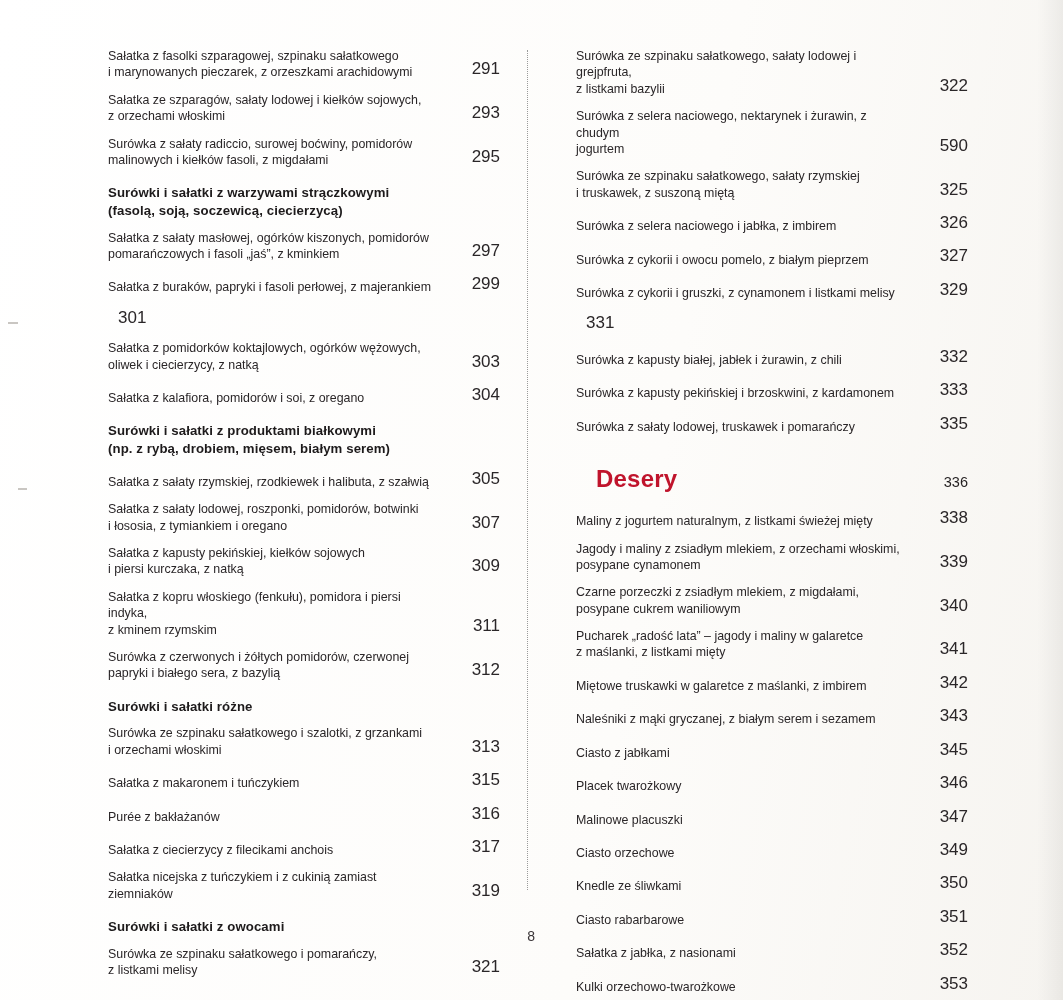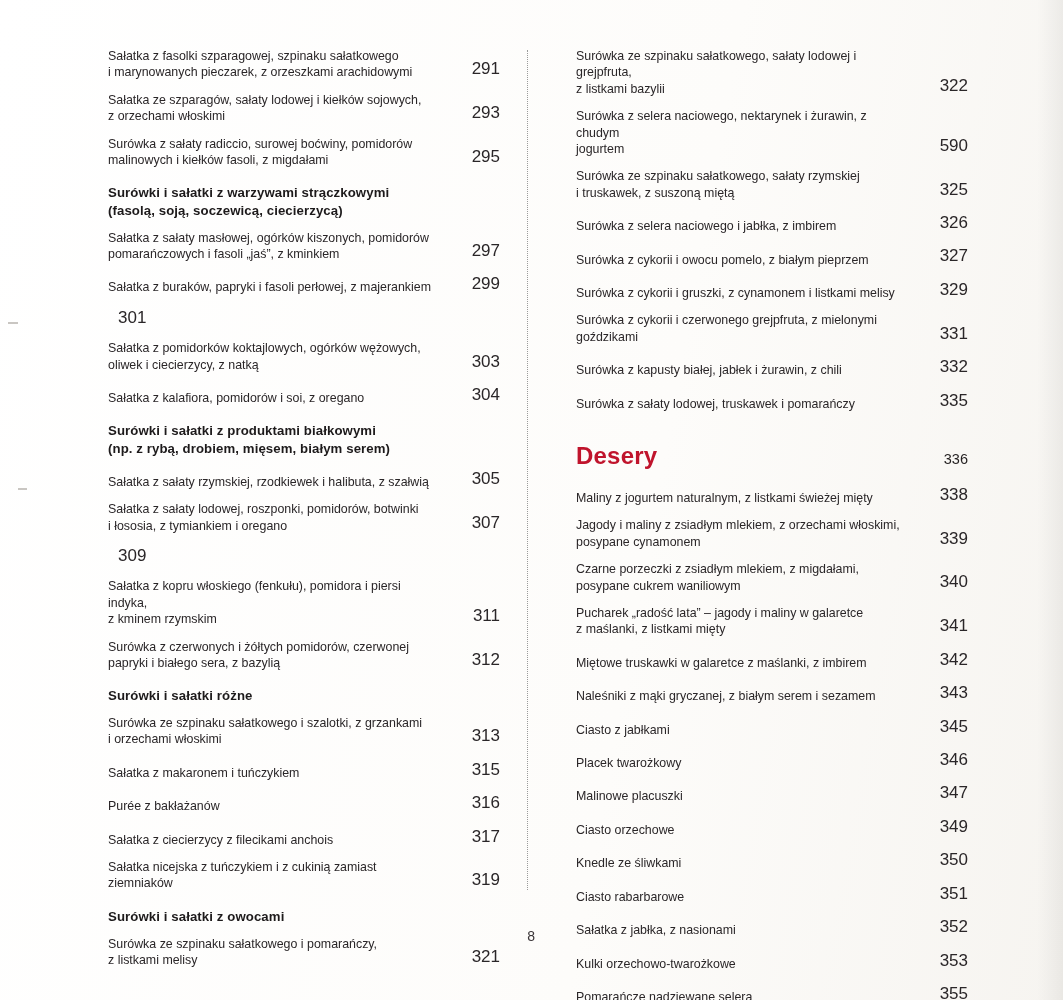--- a/index.html
+++ b/index.html
@@ -84,20 +84,21 @@
     display: flex;
     align-items: baseline;
     justify-content: space-between;
     margin: 30px 0 14px 0;
   }
   .chapter .chapter-title {
     font-size: 24px;
     font-weight: bold;
     color: #c0142c;
     letter-spacing: 0.2px;
+    margin-left: 20px;
   }
   .chapter .chapter-pg {
     font-size: 14.5px;
     font-weight: normal;
     color: #231f20;
   }
   .folio {
     position: absolute;
     left: 0;
     right: 0;
@@ -159,20 +160,21 @@
         <div class="section-head">Surówki i sałatki z produktami białkowymi<br>(np. z rybą, drobiem, mięsem, białym serem)</div>
         <div class="entry">
           <span class="title">Sałatka z sałaty rzymskiej, rzodkiewek i halibuta, z szałwią</span>
           <span class="pg">305</span>
         </div>
         <div class="entry">
           <span class="title">Sałatka z sałaty lodowej, roszponki, pomidorów, botwinki<br>i łososia, z tymiankiem i oregano</span>
           <span class="pg">307</span>
         </div>
         <div class="entry">
+          <span class="title">Sałatka z kapusty pekińskiej, kiełków sojowych<br>i piersi kurczaka, z natką</span>
           <span class="pg">309</span>
         </div>
         <div class="entry">
           <span class="title">Sałatka z kopru włoskiego (fenkułu), pomidora i piersi indyka,<br>z kminem rzymskim</span>
           <span class="pg">311</span>
         </div>
         <div class="entry">
           <span class="title">Surówka z czerwonych i żółtych pomidorów, czerwonej<br>papryki i białego sera, z bazylią</span>
           <span class="pg">312</span>
         </div>
@@ -222,26 +224,29 @@
         </div>
         <div class="entry">
           <span class="title">Surówka z cykorii i owocu pomelo, z białym pieprzem</span>
           <span class="pg">327</span>
         </div>
         <div class="entry">
           <span class="title">Surówka z cykorii i gruszki, z cynamonem i listkami melisy</span>
           <span class="pg">329</span>
         </div>
         <div class="entry">
-          <span class="title">Surówka z cykorii i czerwonego grejpfruta, z mielonymi<br>goździkami</span>
           <span class="pg">331</span>
         </div>
         <div class="entry">
           <span class="title">Surówka z kapusty białej, jabłek i żurawin, z chili</span>
           <span class="pg">332</span>
+        </div>
+        <div class="entry">
+          <span class="title">Surówka z kapusty pekińskiej i brzoskwini, z kardamonem</span>
+          <span class="pg">333</span>
         </div>
         <div class="entry">
           <span class="title">Surówka z sałaty lodowej, truskawek i pomarańczy</span>
           <span class="pg">335</span>
         </div>
         <div class="chapter">
           <span class="chapter-title">Desery</span>
           <span class="chapter-pg">336</span>
         </div>
         <div class="entry">

